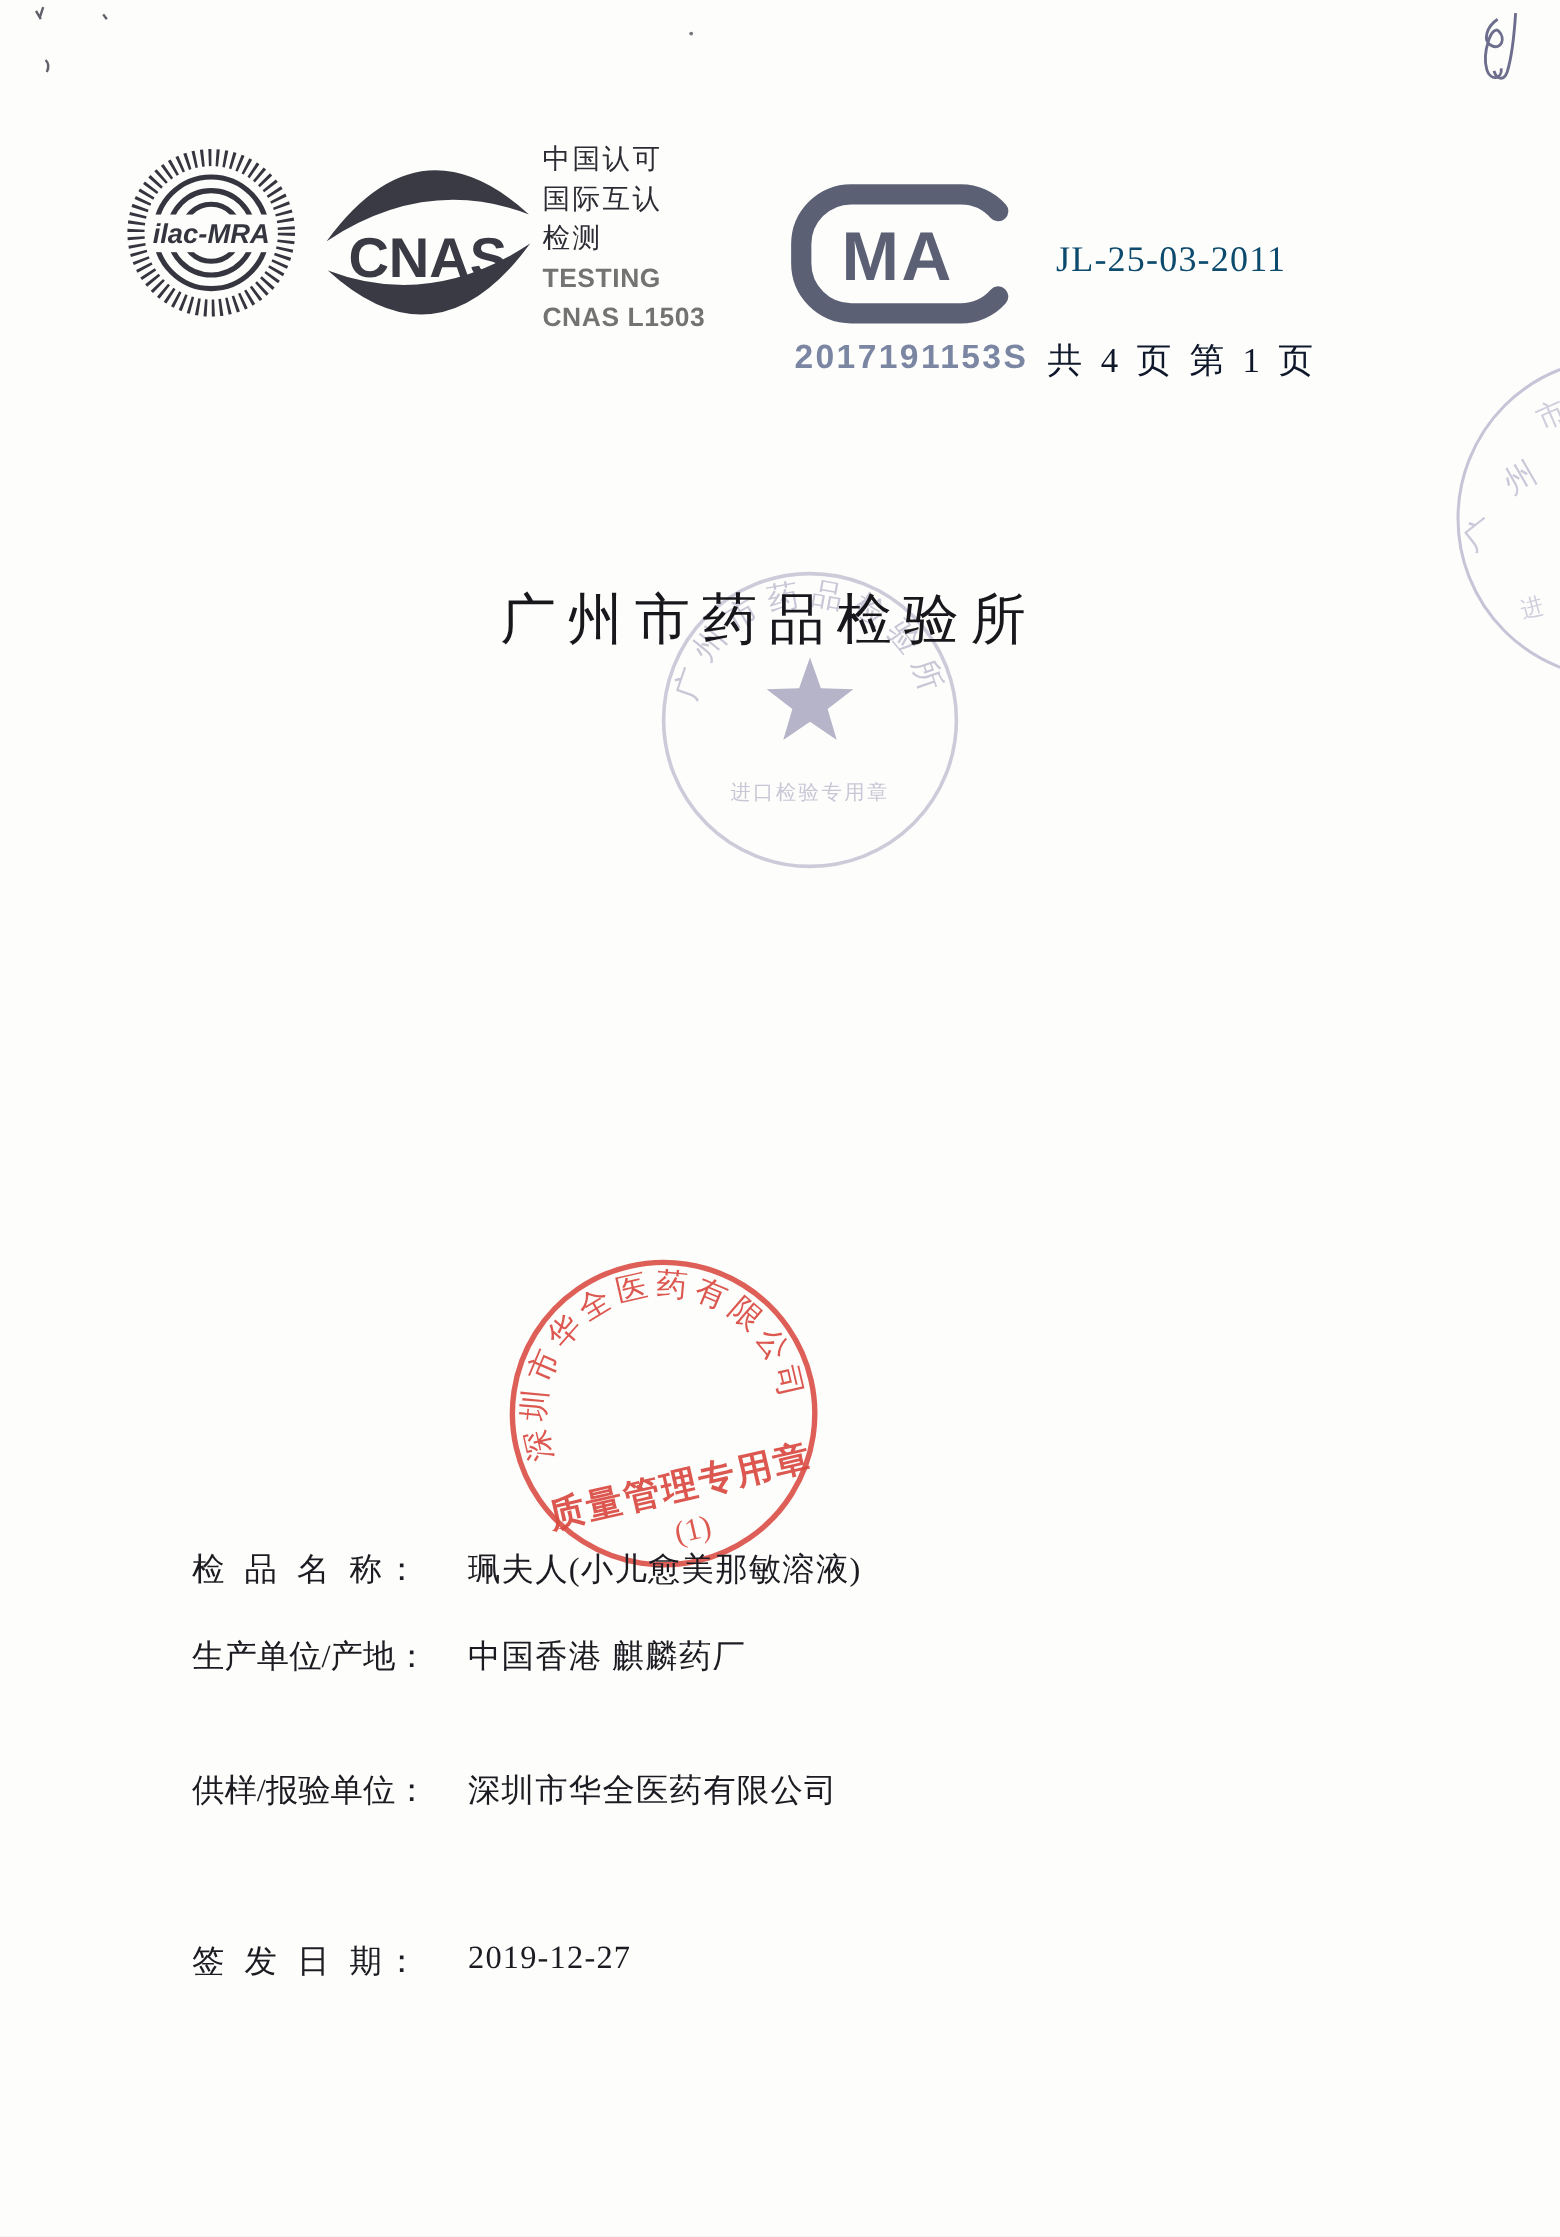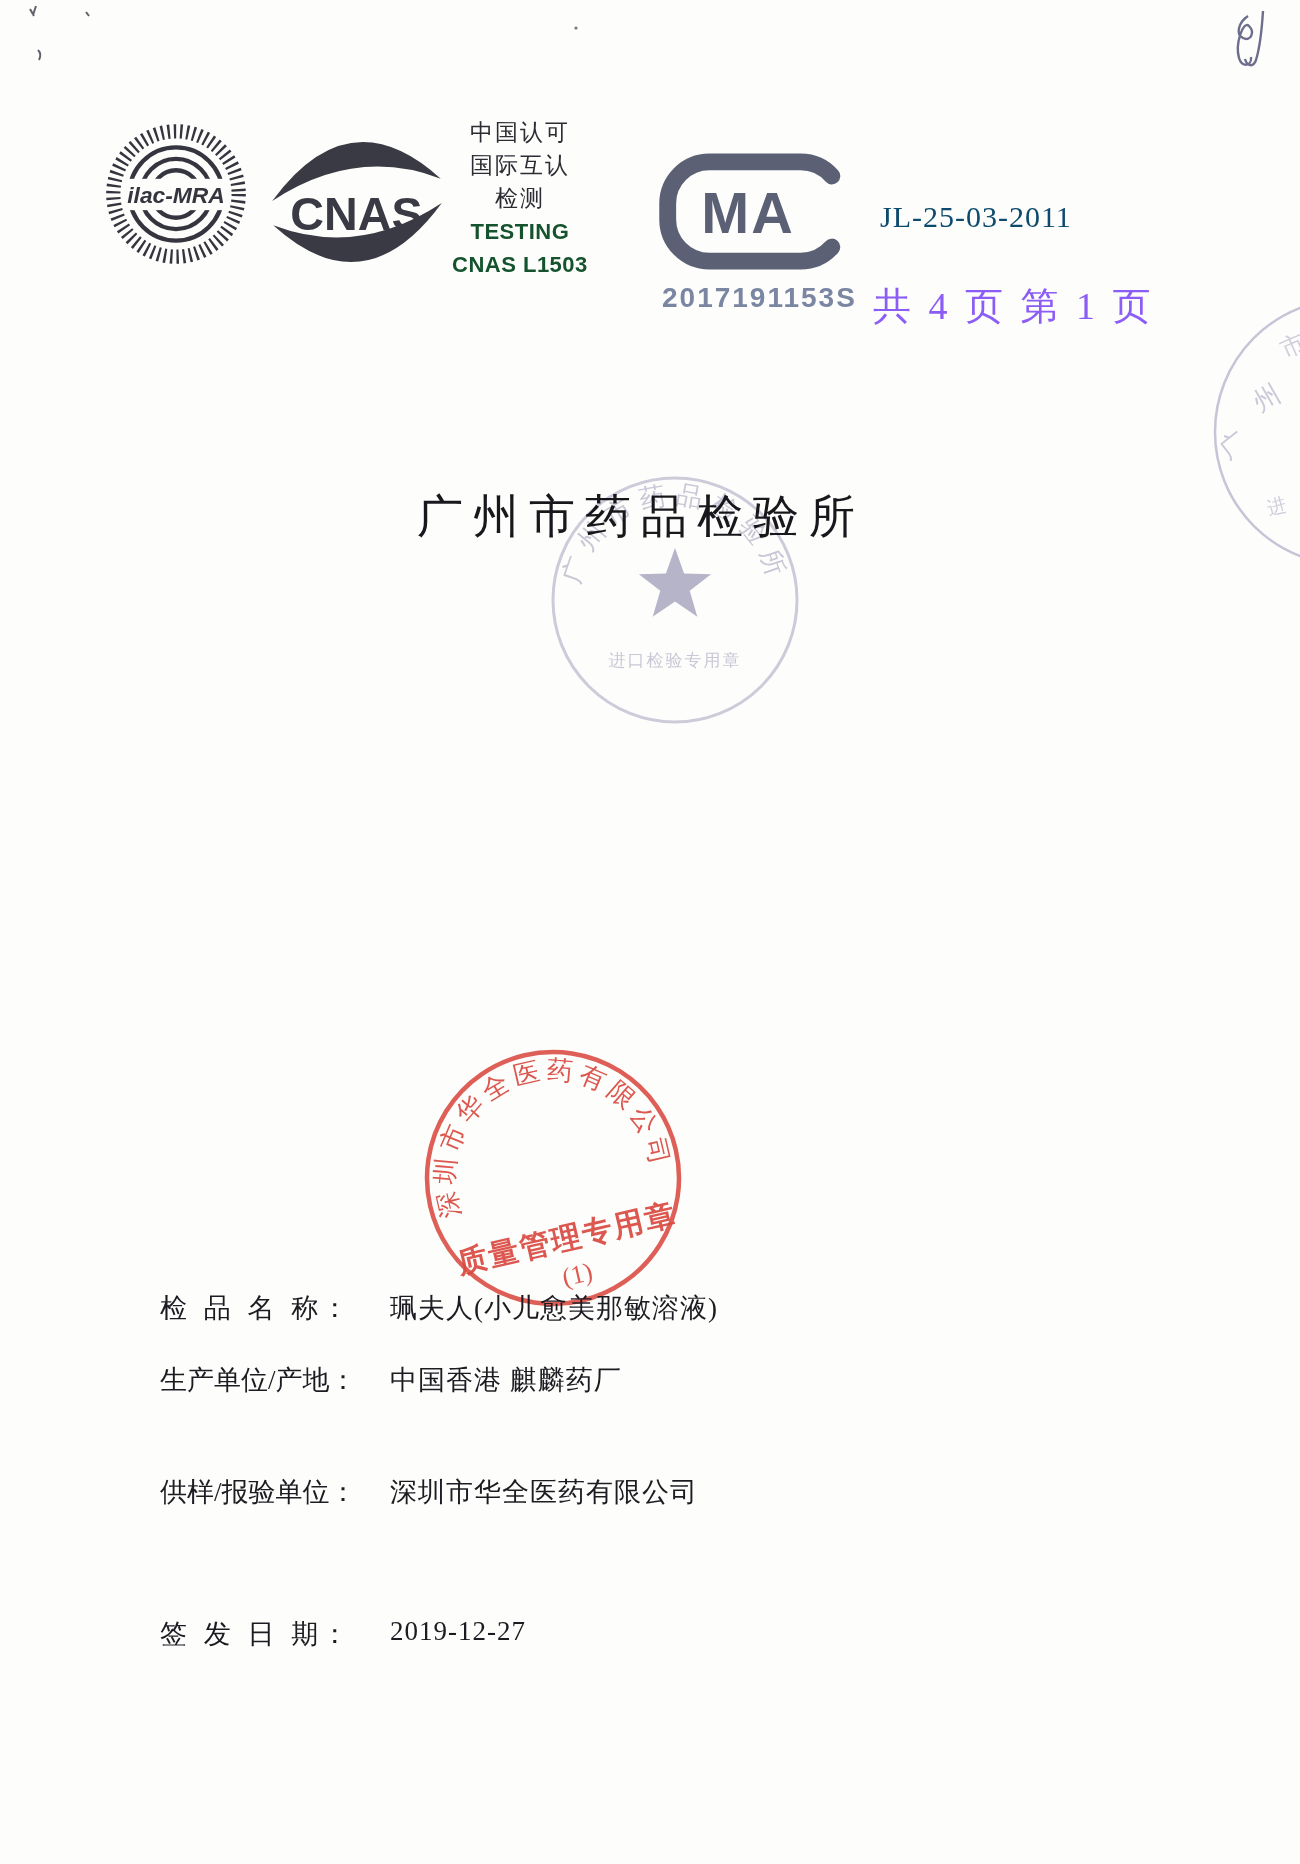--- a/index.html
+++ b/index.html
@@ -10,28 +10,28 @@
     background:#fdfdfb;
     overflow:hidden;
     font-family:"Liberation Serif","DejaVu Serif",serif;
     color:#1e1e24;
   }
   .abs{position:absolute;}
 
   
   .ilac-logo{left:100px;top:118px;width:152px;height:152px;}
   .cnas-logo{left:268px;top:136px;width:178px;height:132px;}
-  .cnas-caption{left:452px;top:116px;line-height:33px;font-family:"Liberation Sans","DejaVu Sans",sans-serif;text-align:center;}
+  .cnas-caption{left:452px;top:116px;line-height:33px;font-family:"Liberation Sans","DejaVu Sans",sans-serif;}
   .cnas-caption .cjk{font-size:23px;color:#2c2c34;letter-spacing:2px;}
-  .cnas-caption .lat{font-size:22px;font-weight:bold;color:#14532d;letter-spacing:0.5px;}
+  .cnas-caption .lat{font-size:22px;font-weight:bold;color:#737373;letter-spacing:0.5px;}
   .cma-logo{left:655px;top:150px;width:200px;height:124px;}
   .approval-no{left:880px;top:200px;font-size:30px;letter-spacing:1px;color:#0c4a6e;}
   .serial-no{left:662px;top:282px;font-size:28px;font-weight:bold;letter-spacing:2px;
              font-family:"Liberation Sans","DejaVu Sans",sans-serif;color:#7b86a3;}
-  .page-info{left:873px;top:281px;font-size:38px;color:#8b5cf6;letter-spacing:3px;word-spacing:2px;}
+  .page-info{left:873px;top:281px;font-size:29px;color:#0f172a;letter-spacing:3px;word-spacing:2px;}
 
   
   .institute-title{left:417px;top:486px;font-size:46px;letter-spacing:10px;color:#17171c;white-space:nowrap;}
   .report-title{left:478px;top:656px;font-size:72px;font-weight:600;letter-spacing:18px;color:#141418;white-space:nowrap;}
   .report-no{left:648px;top:833px;font-size:29px;color:#1c1c22;white-space:nowrap;}
 
   
   .institute-seal{left:545px;top:470px;width:260px;height:260px;mix-blend-mode:multiply;opacity:.85;}
   .company-seal{left:413px;top:1038px;width:280px;height:280px;mix-blend-mode:multiply;opacity:.92;}
   .edge-seal{left:1205px;top:300px;width:95px;height:280px;mix-blend-mode:multiply;}

